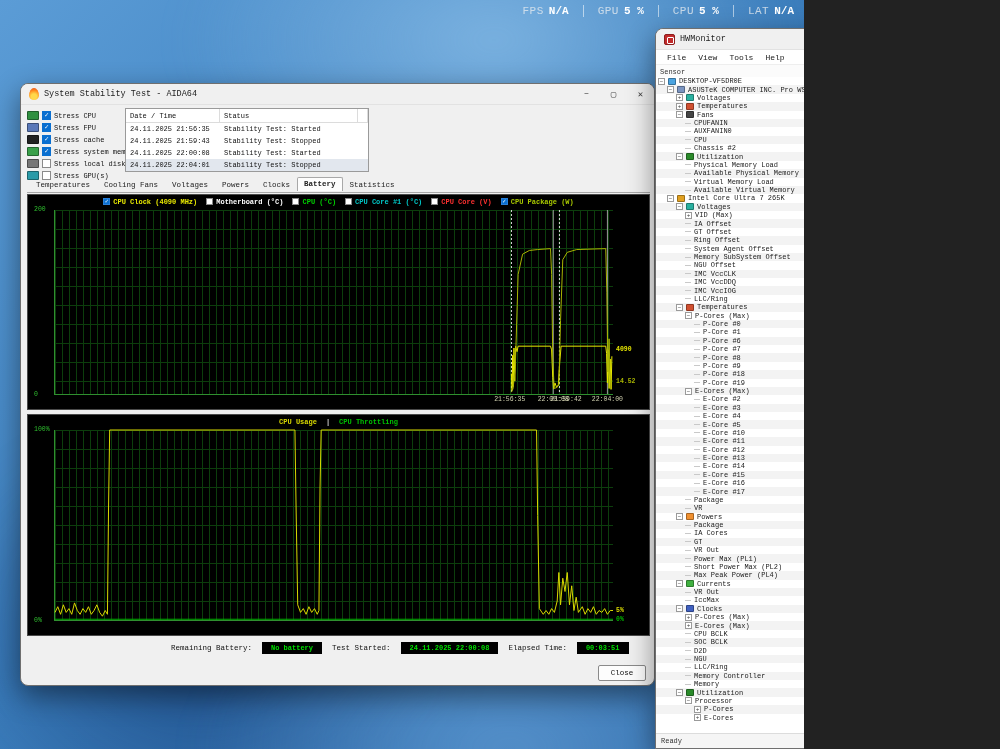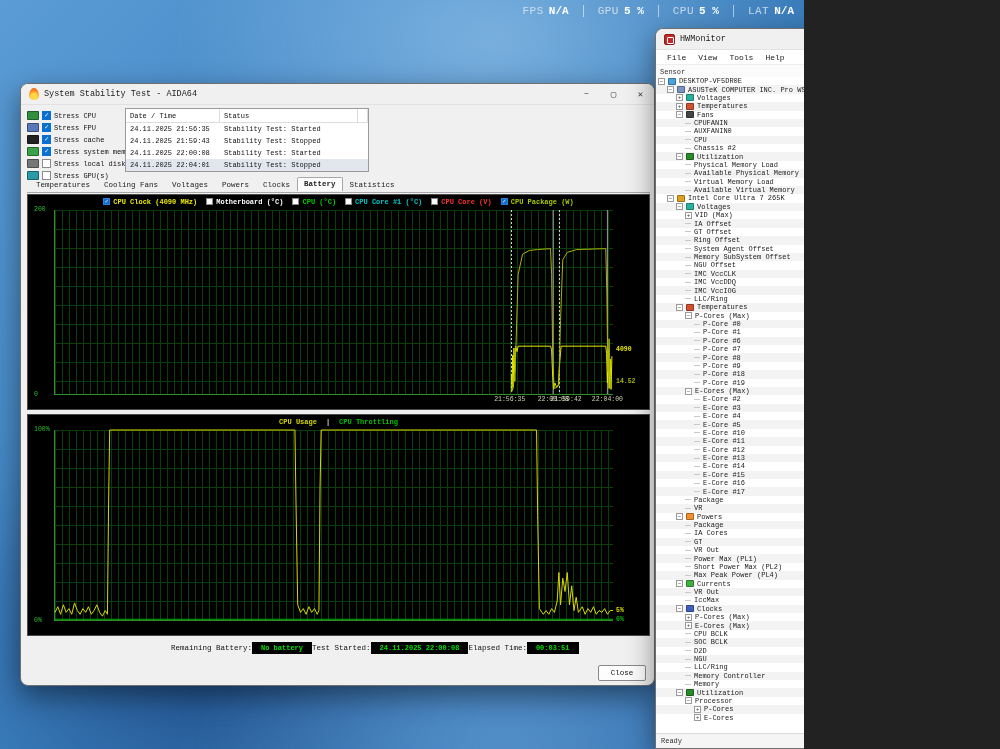--- a/index.html
+++ b/index.html
@@ -61,21 +61,21 @@
     background-image:
       repeating-linear-gradient(to right,#0c3e0c 0 1px,transparent 1px 7px),
       repeating-linear-gradient(to right,#136013 0 1px,transparent 1px 35px),
       repeating-linear-gradient(to bottom,#0c3e0c 0 1px,transparent 1px 19px);}
   .plot svg{position:absolute;inset:0;width:100%;height:100%;overflow:visible;}
   .ylab{position:absolute;font-size:6.5px;color:#2fbf2f;left:6px;}
   .ylab.top{top:11px;} .ylab.bot{bottom:11px;}
   .endlab{position:absolute;left:100%;margin-left:3px;font-size:6.5px;font-weight:bold;white-space:nowrap;}
   .xlab{position:absolute;top:100%;margin-top:2px;transform:translateX(-50%);font-size:6.5px;color:#cfcfae;white-space:nowrap;}
 
-  .aida-status{position:absolute;left:150px;top:556px;height:16px;display:flex;align-items:center;font-size:7.5px;color:#111;}
+  .aida-status{position:absolute;left:150px;top:556px;height:16px;display:flex;align-items:center;gap:10px;font-size:7.5px;color:#111;}
   .statbox{background:#000;color:#00e000;font-weight:bold;padding:2px 9px;font-size:7px;white-space:nowrap;}
   .btnrow{position:absolute;left:14px;top:581px;right:8px;height:16px;display:flex;align-items:center;}
   .btn{min-width:48px;height:16px;display:flex;align-items:center;justify-content:center;background:#fdfdfd;border:1px solid #8a8a8a;border-radius:2px;font-size:7.5px;color:#111;box-sizing:border-box;padding:0 8px;}
   .btn.focus{border:1px solid #0063b1;box-shadow:0 0 0 1px #7ab8e8;}
   .btn.dis{color:#9a9a9a;border-color:#c6c6c6;background:#f4f4f4;}
   .btn+.btn{margin-left:5px;}
   .btn.gap{margin-left:16px;}
   .btn.close{position:absolute;right:0;}
 
   

